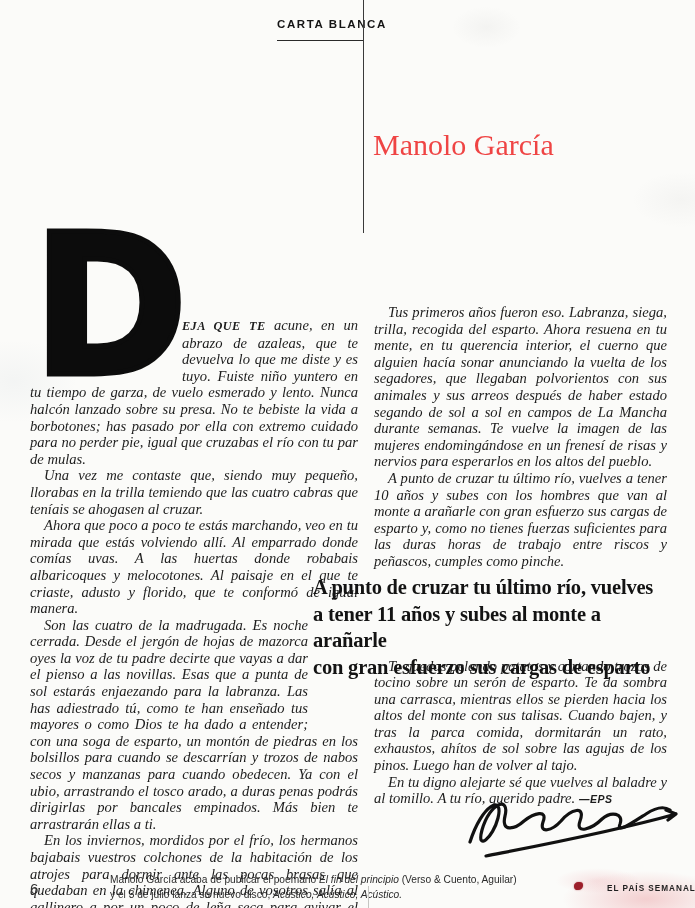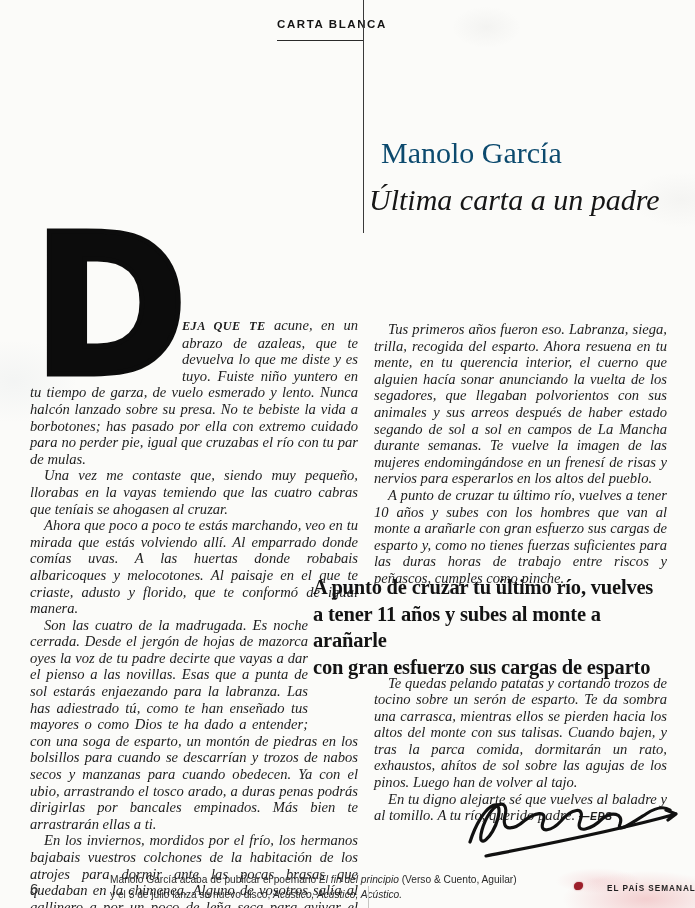--- a/index.html
+++ b/index.html
@@ -21,38 +21,38 @@
   }
   .kicker{
     position:absolute;left:277px;top:18px;width:87px;height:19px;
     font-family:"Liberation Sans",sans-serif;font-weight:bold;
     font-size:11.5px;letter-spacing:1.6px;color:#141414;
     border-bottom:1.5px solid #2a2a2a;padding-bottom:3px;white-space:nowrap;
   }
   .vrule{position:absolute;left:363px;top:0;width:1px;height:233px;background:#3a3a3a;}
   .foldmark{position:absolute;left:368px;top:886px;width:1px;height:22px;background:#c6c6c2;}
   .titleblock{position:absolute;left:369px;top:124px;width:320px;}
-  .author{font-size:30px;line-height:34px;font-weight:normal;color:#0c4a6e;margin:12px;}
+  .author{font-size:30px;line-height:34px;font-weight:normal;color:#ef4444;margin:4px;}
   .headline{font-size:30px;line-height:35px;font-style:italic;font-weight:normal;color:#161616;margin:0;}
   .dropcap{
     position:absolute;left:32px;top:234px;
     font-family:"DejaVu Sans",sans-serif;font-weight:bold;
     font-size:196px;line-height:.74;color:#0c0c0c;
     -webkit-text-stroke:5px #0c0c0c;
     transform:scaleX(.96);transform-origin:left top;
   }
   .col{
     position:absolute;top:317px;
     font-size:14.6px;line-height:16.6px;text-align:justify;
     color:#1d1d1d;
   }
   .col p{margin:0;text-indent:14px;font-style:italic;}
   .col p.noindent{text-indent:0;}
   .left-col{left:30px;width:328px;}
-  .right-col{left:374px;width:293px;top:321px;}
+  .right-col{left:374px;width:293px;top:304px;}
   .dc-spacer{float:left;width:152px;height:52px;}
   .pq-spacer{float:right;width:50px;height:116px;}
   .smallcaps{font-size:12.3px;font-weight:600;letter-spacing:.4px;}
   .pq-gap{height:88px;}
   .pullquote{
     position:absolute;left:313px;top:574px;width:356px;
     font-size:20.5px;line-height:26.5px;font-weight:bold;color:#131313;
     white-space:pre-line;letter-spacing:-.2px;
   }
   .signoff{font-family:"Liberation Sans",sans-serif;font-weight:bold;font-size:10.5px;letter-spacing:.5px;}
@@ -80,28 +80,27 @@
 </head>
 <body>
 
 <div class="paper-noise"></div>
 
 <div class="kicker">CARTA BLANCA</div>
 <div class="vrule"></div>
 
 <div class="titleblock">
   <h1 class="author">Manolo García</h1>
-  <h2 class="headline">Última carta a un padre</h2>
 </div>
 
 <div class="dropcap">D</div>
 
 <div class="col left-col">
   <p class="noindent"><span class="dc-spacer"></span><span class="smallcaps">EJA QUE TE</span><span> acune, en un abrazo de azaleas, que te devuelva lo que me diste y es tuyo. Fuiste niño yuntero en tu tiempo de garza, de vuelo esmerado y lento. Nunca halcón lanzado sobre su presa. No te bebiste la vida a borbotones; has pasado por ella con extremo cuidado para no perder pie, igual que cruzabas el río con tu par de mulas.</span></p>
-  <p>Una vez me contaste que, siendo muy pequeño, llorabas en la vayas temiendo que las cuatro cabras que teníais se ahogasen al cruzar.</p>
+  <p>Una vez me contaste que, siendo muy pequeño, llorabas en la trilla temiendo que las cuatro cabras que teníais se ahogasen al cruzar.</p>
   <p>Ahora que poco a poco te estás marchando, veo en tu mirada que estás volviendo allí. Al emparrado donde comías uvas. A las huertas donde robabais albaricoques y melocotones. Al paisaje en el que te criaste, adusto y florido, que te conformó de igual manera.</p>
   <p><span class="pq-spacer"></span><span>Son las cuatro de la madrugada. Es noche cerrada. Desde el jergón de hojas de mazorca oyes la voz de tu padre decirte que vayas a dar el pienso a las novillas. Esas que a punta de sol estarás enjaezando para la labranza. Las has adiestrado tú, como te han enseñado tus mayores o como Dios te ha dado a entender; con una soga de esparto, un montón de piedras en los bolsillos para cuando se descarrían y trozos de nabos secos y manzanas para cuando obedecen. Ya con el ubio, arrastrando el tosco arado, a duras penas podrás dirigirlas por bancales empinados. Más bien te arrastrarán ellas a ti.</span></p>
   <p>En los inviernos, mordidos por el frío, los hermanos bajabais vuestros colchones de la habitación de los atrojes para dormir ante las pocas brasas que quedaban en la chimenea. Alguno de vosotros salía al gallinero a por un poco de leña seca para avivar el fuego. Como erais muchos y la sala pequeña, por turnos os apretujabais como podíais frente a la boca del hogar.</p>
 </div>
 
 <div class="col right-col">
   <p>Tus primeros años fueron eso. Labranza, siega, trilla, recogida del esparto. Ahora resuena en tu mente, en tu querencia interior, el cuerno que alguien hacía sonar anunciando la vuelta de los segadores, que llegaban polvorientos con sus animales y sus arreos después de haber estado segando de sol a sol en campos de La Mancha durante semanas. Te vuelve la imagen de las mujeres endomingándose en un frenesí de risas y nervios para esperarlos en los altos del pueblo.</p>
   <p>A punto de cruzar tu último río, vuelves a tener 10 años y subes con los hombres que van al monte a arañarle con gran esfuerzo sus cargas de esparto y, como no tienes fuerzas suficientes para las duras horas de trabajo entre riscos y peñascos, cumples como pinche.</p>
   <div class="pq-gap"></div>
   <p>Te quedas pelando patatas y cortando trozos de tocino sobre un serón de esparto. Te da sombra una carrasca, mientras ellos se pierden hacia los altos del monte con sus talisas. Cuando bajen, y tras la parca comida, dormitarán un rato, exhaustos, ahítos de sol sobre las agujas de los pinos. Luego han de volver al tajo.</p>

